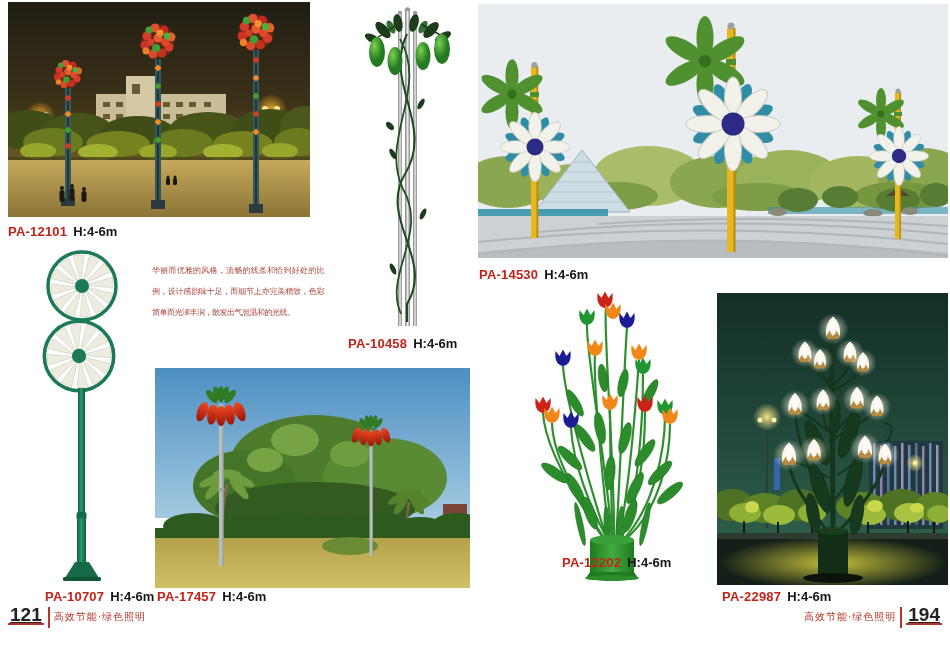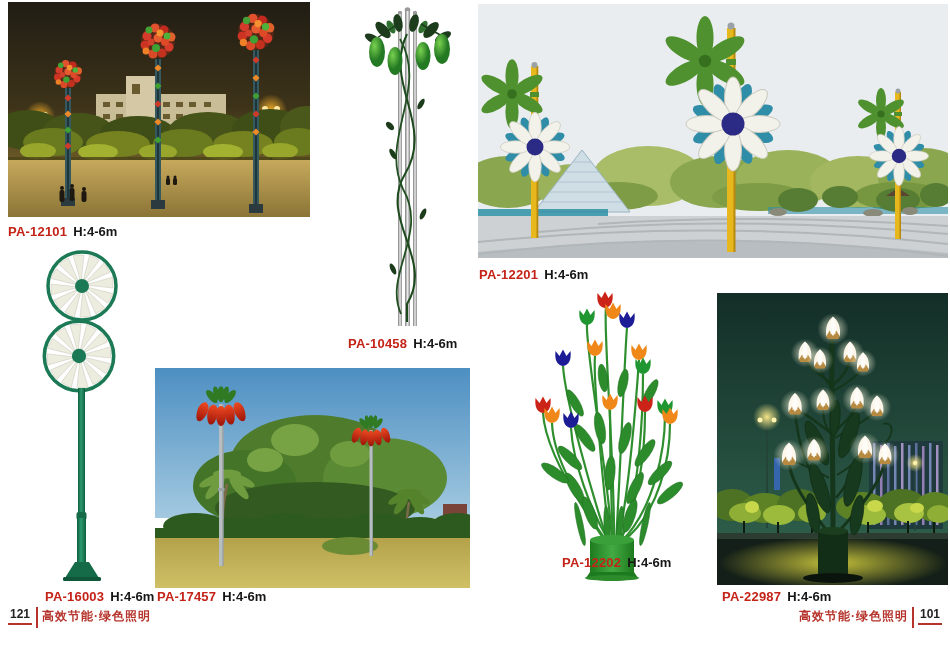--- a/index.html
+++ b/index.html
@@ -6,24 +6,24 @@
   .page{position:relative;width:950px;height:659px;background:#ffffff;overflow:hidden;
         font-family:"Liberation Sans","DejaVu Sans",sans-serif;}
   .photo{position:absolute;overflow:hidden;}
   .photo svg{display:block;}
   .plabel{position:absolute;white-space:nowrap;font-size:13px;font-weight:bold;}
   .plabel .code{color:#c42318;margin-right:6px;letter-spacing:0.2px;}
   .plabel .h{color:#161616;}
   .intro{position:absolute;left:152px;top:260px;width:172px;
          font-size:8px;letter-spacing:-0.5px;line-height:21px;color:#a8453c;text-align:justify;}
   .footer{position:absolute;top:607px;display:flex;align-items:flex-start;height:22px;}
-  .footer .pagenum{font-size:12px;font-weight:bold;color:#222;border-bottom:2px solid #b5332a;
-                   padding:0 2px 1px 2px;line-height:15px;}
+  .footer .pagenum{font-size:19px;font-weight:bold;color:#222;border-bottom:2px solid #b5332a;
+                   padding:0 2px 1px 2px;line-height:15px;text-decoration:underline;}
   .footer .vbar{display:inline-block;width:2px;height:21px;background:#b5332a;margin:0 4px;}
-  .footer .slogan{font-size:12px;font-weight:bold;color:#b5332a;letter-spacing:1px;line-height:15px;padding-top:2px;}
+  .footer .slogan{font-size:10px;font-weight:normal;color:#b5332a;letter-spacing:1px;line-height:15px;padding-top:2px;}
   .footer-left{left:8px;}
   .footer-right{right:8px;flex-direction:row-reverse;}
 </style>
 </head>
 <body>
 
 <div class="page">
 
   <div class="photo" style="left:8px;top:2px;width:302px;height:215px;">
     <svg width="302" height="215" viewBox="0 0 302 215">
@@ -161,20 +161,21 @@
           <rect x="158" y="176" width="4" height="7" rx="1.5"></rect>
         <ellipse cx="167" cy="175" rx="1.5" ry="1.5"></ellipse>
           <rect x="165" y="176" width="4" height="7" rx="1.5"></rect>
       </g>
     </svg>
   </div>
   <div class="plabel" style="left:8px;top:224px;">
     <span class="code">PA-12101</span><span class="h">H:4-6m</span>
   </div>
 
+  <div class="intro">华丽而优雅的风格，流畅的线条和恰到好处的比例，设计感韵味十足，而细节上亦完美精致，色彩简单而光泽丰润，散发出气息温和的光线。</div>
 
   <div class="photo" style="left:343px;top:4px;width:128px;height:326px;">
     <svg width="128" height="326" viewBox="0 0 128 326">
       <defs>
         <linearGradient id="s2pole" x1="0" y1="0" x2="1" y2="0">
           <stop offset="0" stop-color="#7d7d7d"></stop>
             <stop offset="0.5" stop-color="#e8e8e8"></stop>
             <stop offset="1" stop-color="#8a8a8a"></stop>
         </linearGradient>
         <radialGradient id="s2mango" cx="0.35" cy="0.3">
@@ -377,21 +378,21 @@
         <rect x="417" y="88" width="6" height="147" fill="#e7b71e"></rect>
           <rect x="421.5" y="88" width="1.5" height="147" fill="#b8890f"></rect>
         <circle cx="420" cy="87" r="2.5" fill="#9aa2a6"></circle>
         <rect x="416" y="108" width="8" height="4" fill="#4e8f2f"></rect>
         <use href="#s3pin" transform="translate(403,110) scale(0.9)"></use>
         <use href="#s3daisy" transform="translate(421,152) scale(0.63)"></use>
       </g>
     </svg>
   </div>
   <div class="plabel" style="left:479px;top:267px;">
-    <span class="code">PA-12201</span><span class="h">H:4-6m</span>
+    <span class="code">PA-14530</span><span class="h">H:4-6m</span>
   </div>
 
   <div class="photo" style="left:25px;top:250px;width:115px;height:334px;">
     <svg width="115" height="334" viewBox="0 0 115 334">
       <defs>
         <g id="s4wheel">
           <circle r="34" fill="#ffffff" stroke="#1b7a55" stroke-width="3.5"></circle>
           <g fill="#ececе4"></g>
           <g fill="#ececdf" stroke="#c6c6ba" stroke-width="0.5">
             <polygon points="3,-1 31,-9 31,2" transform="rotate(0)"></polygon>
@@ -419,21 +420,21 @@
       <use href="#s4wheel" transform="translate(57,36)"></use>
       <use href="#s4wheel" transform="translate(54,106) scale(1.02)"></use>
       <rect x="53" y="138" width="7" height="124" fill="url(#s4pole)"></rect>
       <rect x="51.5" y="262" width="10" height="8" rx="2" fill="#156a48"></rect>
       <rect x="52" y="268" width="9" height="44" fill="url(#s4pole)"></rect>
       <polygon points="40,328 74,328 64,312 50,312" fill="#156a48"></polygon>
       <rect x="38" y="327" width="38" height="4" rx="1.5" fill="#10573a"></rect>
     </svg>
   </div>
   <div class="plabel" style="left:45px;top:589px;">
-    <span class="code">PA-16003</span><span class="h">H:4-6m</span>
+    <span class="code">PA-10707</span><span class="h">H:4-6m</span>
   </div>
 
   <div class="photo" style="left:155px;top:368px;width:315px;height:220px;">
     <svg width="315" height="220" viewBox="0 0 315 220">
       <defs>
         <linearGradient id="s5sky" x1="0" y1="0" x2="0" y2="1">
           <stop offset="0" stop-color="#4d8fc2"></stop>
             <stop offset="1" stop-color="#a3c9e0"></stop>
         </linearGradient>
         <linearGradient id="s5lawn" x1="0" y1="0" x2="0" y2="1">
@@ -728,18 +729,18 @@
   <div class="plabel" style="left:722px;top:589px;">
     <span class="code">PA-22987</span><span class="h">H:4-6m</span>
   </div>
 
   <div class="footer footer-left">
     <span class="pagenum">121</span>
     <span class="vbar"></span>
     <span class="slogan">高效节能·绿色照明</span>
   </div>
   <div class="footer footer-right">
-    <span class="pagenum">101</span>
+    <span class="pagenum">194</span>
     <span class="vbar"></span>
     <span class="slogan">高效节能·绿色照明</span>
   </div>
 
 </div>
 
 </body></html>

